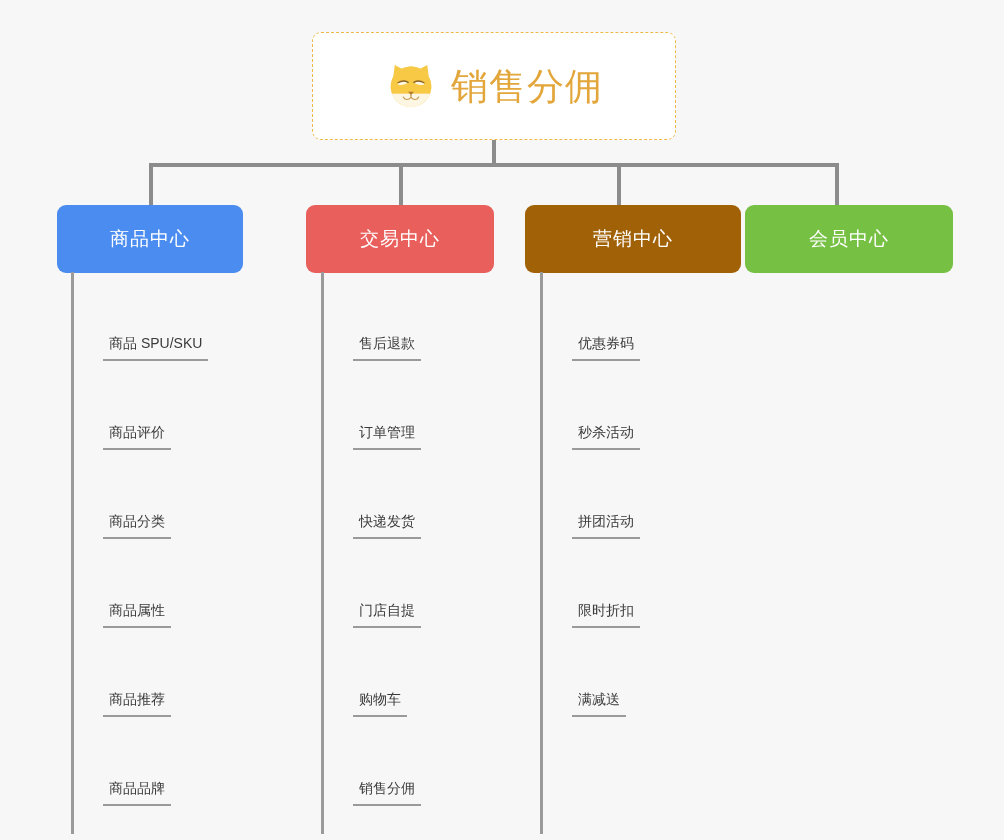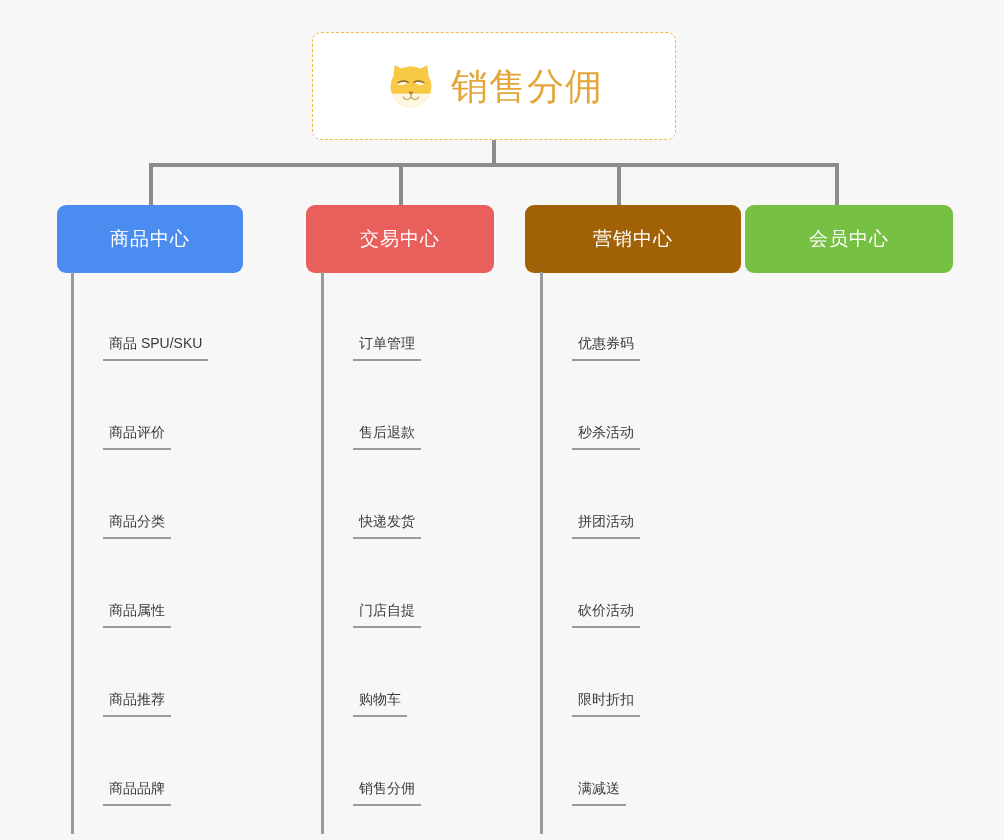--- a/index.html
+++ b/index.html
@@ -181,24 +181,24 @@
       <span class="leaf-label">商品品牌</span>
     </div>
   </div>
 
   <div class="cat-header" style="left:306px; top:205px; width:188px; background:#e85f5c;">
     <span>交易中心</span>
   </div>
   <div class="leaf-col" style="left:321px;">
     <div class="leaf-spine" style="height:562px;"></div>
     <div class="leaf-item">
+      <span class="leaf-label">售后退款</span>
+    </div>
+    <div class="leaf-item">
       <span class="leaf-label">订单管理</span>
-    </div>
-    <div class="leaf-item">
-      <span class="leaf-label">售后退款</span>
     </div>
     <div class="leaf-item">
       <span class="leaf-label">快递发货</span>
     </div>
     <div class="leaf-item">
       <span class="leaf-label">门店自提</span>
     </div>
     <div class="leaf-item">
       <span class="leaf-label">购物车</span>
     </div>
@@ -215,23 +215,20 @@
     <div class="leaf-item">
       <span class="leaf-label">优惠券码</span>
     </div>
     <div class="leaf-item">
       <span class="leaf-label">秒杀活动</span>
     </div>
     <div class="leaf-item">
       <span class="leaf-label">拼团活动</span>
     </div>
     <div class="leaf-item">
-      <span class="leaf-label">砍价活动</span>
-    </div>
-    <div class="leaf-item">
       <span class="leaf-label">限时折扣</span>
     </div>
     <div class="leaf-item">
       <span class="leaf-label">满减送</span>
     </div>
   </div>
 
   <div class="cat-header" style="left:745px; top:205px; width:208px; background:#76c043;">
     <span>会员中心</span>
   </div>

